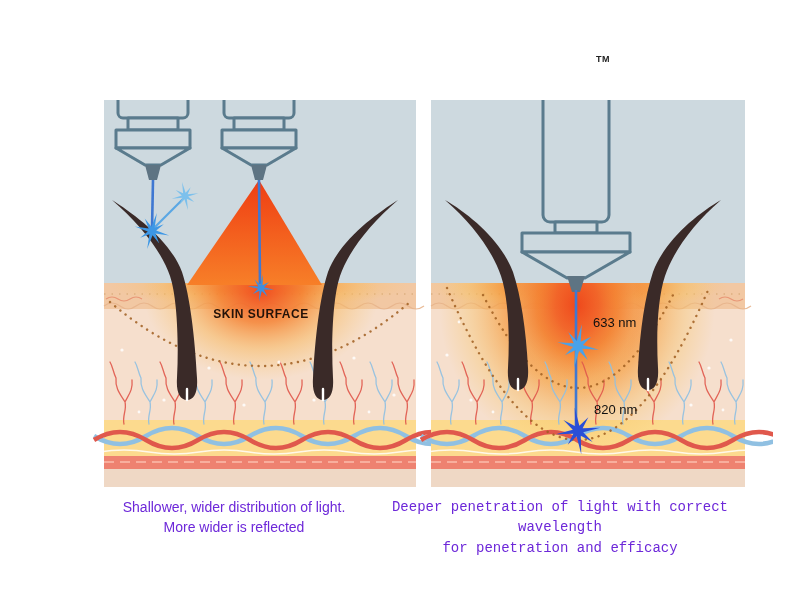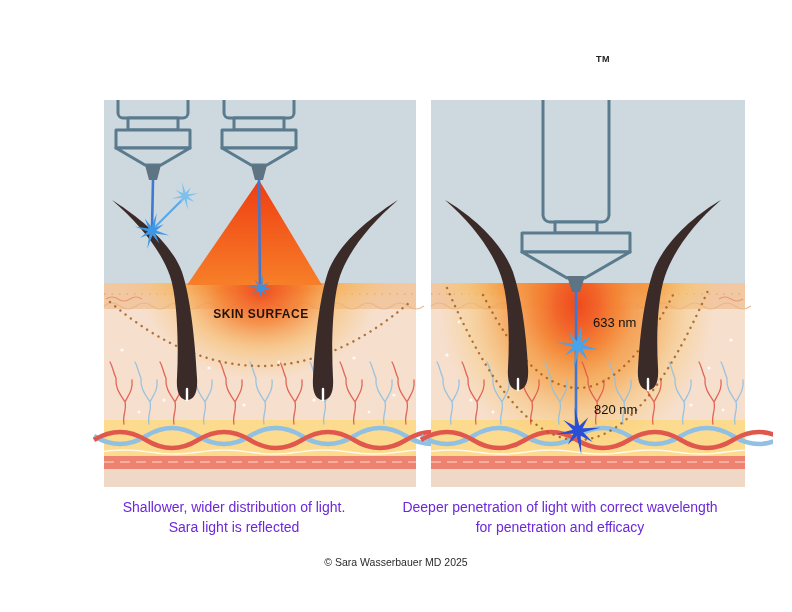--- a/index.html
+++ b/index.html
@@ -4,21 +4,21 @@
 <style>
   html,body{margin:0;padding:0;background:#fff;}
   #stage{position:relative;width:792px;height:612px;background:#ffffff;overflow:hidden;
          font-family:"Liberation Sans", sans-serif;}
   .panel{position:absolute;top:100px;height:387px;}
   #panel-left{left:78px;width:364px;border-radius:12px;}
   #panel-right{left:403px;width:370px;}
   .panel svg{display:block;width:100%;height:100%;font-family:inherit;}
   .caption{position:absolute;text-align:center;color:#6d28d9;font-size:14px;line-height:1.45;}
   #caption-left{left:66px;top:497px;width:336px;}
-  #caption-right{left:387px;top:497px;width:346px;}
+  #caption-right{left:387px;top:497px;width:346px;font-family:Liberation Mono, monospace;}
   #tm-mark{position:absolute;left:596px;top:54px;font-size:9px;font-weight:700;color:#222;letter-spacing:.5px;}
   #copyright{position:absolute;left:0;top:556px;width:792px;text-align:center;font-size:10.5px;color:#2a2a2a;}
   text{font-family:"Liberation Sans", sans-serif;}
 </style>
 </head>
 <body>
 
 <div id="stage">
 
   <div class="panel" id="panel-left">
@@ -230,22 +230,21 @@
 
       <text x="162" y="227" font-size="13" fill="#101010">633 nm</text>
       <text x="163" y="314" font-size="13" fill="#101010">820 nm</text>
     </svg>
   </div>
 
   <div id="tm-mark">TM</div>
 
   <div class="caption" id="caption-left">
     <div>Shallower, wider distribution of light.</div>
-    <div>Sara light is reflected</div>
+    <div>More wider is reflected</div>
   </div>
   <div class="caption" id="caption-right">
     <div>Deeper penetration of light with correct wavelength</div>
     <div>for penetration and efficacy</div>
   </div>
 
-  <div id="copyright">© Sara Wasserbauer MD 2025</div>
 
 </div>
 
 </body></html>

